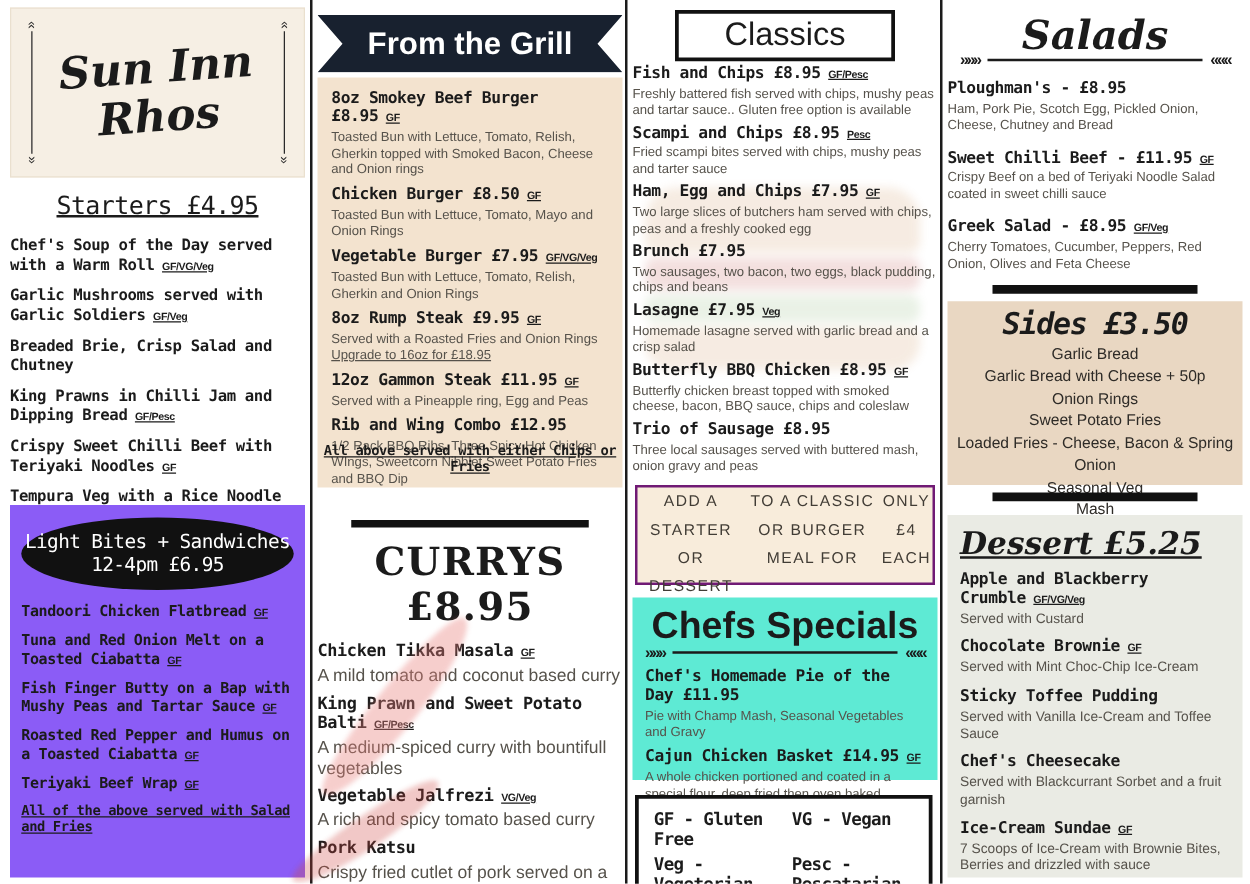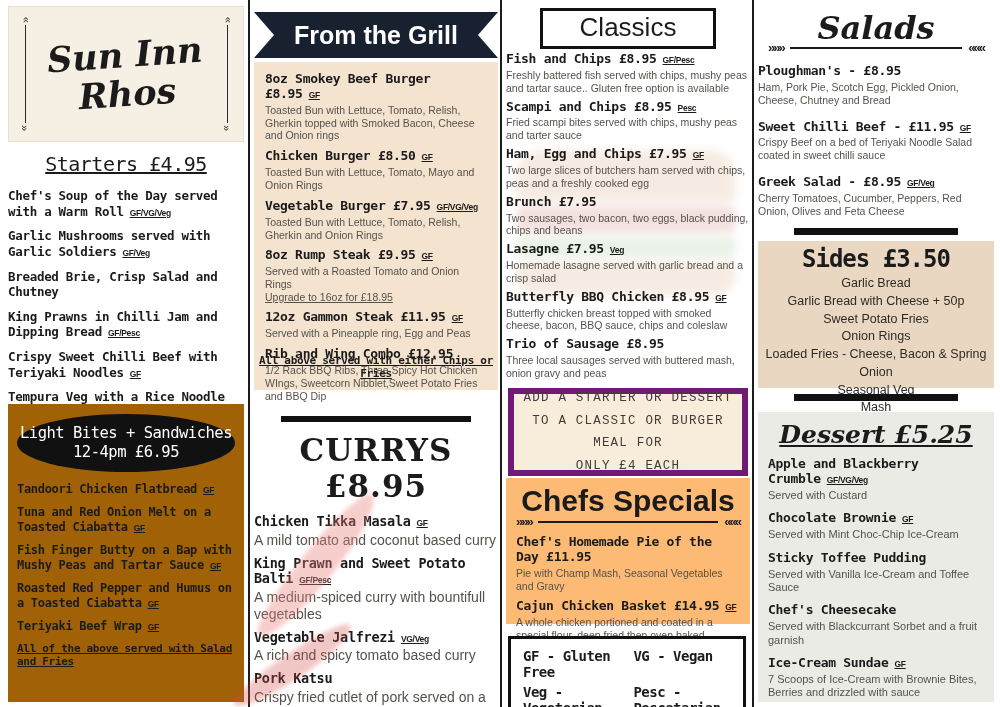--- a/index.html
+++ b/index.html
@@ -24,21 +24,21 @@
   .logo-deco{display:flex;flex-direction:column;align-items:center;width:12px;}
   .deco-line{flex:1;width:1px;background:#2a2a2a;}
   .deco-chev{font-size:11px;line-height:10px;color:#2a2a2a;}
   .deco-chev.up{transform:rotate(-90deg);}
   .deco-chev.down{transform:rotate(90deg);}
   .logo-text{flex:1;align-self:center;text-align:center;font-family:"DejaVu Serif", serif;font-style:italic;font-weight:700;
              font-size:35px;line-height:1.12;transform:rotate(-4deg);}
   .starters-block{position:absolute;top:152px;left:0;right:0;}
   .starters-title{font-family:"DejaVu Sans Mono", monospace;font-size:20px;text-align:center;text-decoration:underline;margin-bottom:12px;letter-spacing:-0.5px;}
   .simple-item{font-family:"DejaVu Sans Mono", monospace;font-weight:700;font-size:12.5px;line-height:1.25;letter-spacing:-0.3px;margin-bottom:9px;}
-  .lb-panel{position:absolute;top:404px;bottom:5px;left:0;right:0;background:#a16207;padding:8px 9px;box-sizing:border-box;}
+  .lb-panel{position:absolute;top:404px;bottom:5px;left:0;right:0;background:#8b5cf6;padding:8px 9px;box-sizing:border-box;}
   .lb-oval{background:#111111;color:#ffffff;border-radius:50%;width:218px;height:58px;margin:2px auto 10px auto;
            display:flex;flex-direction:column;align-items:center;justify-content:center;
            font-family:"DejaVu Sans Mono", monospace;font-size:15.5px;line-height:1.25;letter-spacing:-0.5px;}
   .lb-items .simple-item{margin-bottom:8px;font-size:12px;}
   .lb-footer{font-family:"DejaVu Sans Mono", monospace;font-weight:700;font-size:11px;text-decoration:underline;margin-top:4px;letter-spacing:-0.3px;}
   
   #col2{left:254px;width:244px;}
   .ribbon{position:absolute;top:12px;left:0;right:0;height:46px;background:#18212f;color:#ffffff;
           display:flex;align-items:center;justify-content:center;font-weight:700;font-size:25px;
           clip-path:polygon(0 0,100% 0,calc(100% - 20px) 50%,100% 100%,0 100%,20px 50%);}
@@ -56,41 +56,41 @@
   #col3{left:506px;width:244px;}
   .classics-box{margin:8px auto 0 auto;width:170px;border:3px solid #111111;text-align:center;
                 font-size:26px;font-weight:400;padding:1px 0 3px 0;font-family:"Liberation Sans", sans-serif;}
   .classics-items{position:absolute;top:52px;left:0;right:0;}
   .classics-items .mi{margin-bottom:5px;}
   .wm-burger{position:absolute;left:10px;top:150px;width:220px;height:190px;pointer-events:none;opacity:.16;filter:blur(4px);}
   .wm-burger .b1{height:52px;border-radius:26px 26px 8px 8px;background:#c98a4f;}
   .wm-burger .b2{height:26px;margin-top:4px;border-radius:8px;background:#b8413a;}
   .wm-burger .b3{height:22px;margin-top:4px;border-radius:8px;background:#7fae6a;}
   .wm-burger .b4{height:34px;margin-top:4px;border-radius:8px 8px 22px 22px;background:#c98a4f;}
-  .addon-box{position:absolute;top:388px;left:2px;right:2px;height:76px;background:#f8ecdb;border:6px solid #701a75;
-             display:flex;flex-direction:column;justify-content:center;text-align:center;
-             font-size:12.5px;letter-spacing:1.2px;color:#413c35;line-height:1.8;font-family:Liberation Mono, monospace;}
-  .specials-panel{position:absolute;top:478px;left:0;right:0;height:146px;background:#fdba74;padding:6px 10px;box-sizing:border-box;}
+  .addon-box{position:absolute;top:388px;left:2px;right:2px;height:76px;background:#f8ecdb;border:2px solid #701a75;
+             display:flex;justify-content:center;text-align:center;
+             font-size:12.5px;letter-spacing:1.2px;color:#413c35;line-height:1.8;font-family:Liberation Sans, sans-serif;}
+  .specials-panel{position:absolute;top:478px;left:0;right:0;height:146px;background:#5eead4;padding:6px 10px;box-sizing:border-box;}
   .legend-box{position:absolute;top:636px;left:2px;right:4px;border:3px solid #111111;background:#ffffff;
               display:grid;grid-template-columns:1.05fr 1fr;gap:4px 8px;padding:9px 12px;box-sizing:border-box;
               font-family:"DejaVu Sans Mono", monospace;font-weight:700;font-size:14px;letter-spacing:-0.5px;}
   
   #col4{left:758px;width:236px;}
   .salads-head{position:absolute;top:12px;left:10px;right:10px;}
   .salads-title{font-family:"DejaVu Serif", serif;font-style:italic;font-weight:700;font-size:32px;text-align:center;line-height:1;}
   .salads-items{position:absolute;top:64px;left:0;right:0;}
   .bar{position:absolute;left:36px;right:36px;height:7px;background:#111111;}
   .bar.top{top:228px;}
   .bar.bottom{top:394px;}
   .sides-panel{position:absolute;top:241px;left:0;right:0;height:147px;background:#e9d7c2;text-align:center;
                padding:4px 6px;box-sizing:border-box;}
-  .sides-title{font-family:"DejaVu Sans Mono", monospace;font-weight:700;font-size:24px;letter-spacing:-1px;margin-bottom:2px;}
+  .sides-title{font-family:"DejaVu Sans Mono", monospace;font-weight:700;font-size:24px;letter-spacing:-1px;margin-bottom:2px;font-style:italic;}
   .sides-line{font-size:12.5px;line-height:1.42;color:#2e2b27;}
   .dessert-panel{position:absolute;top:412px;left:0;right:0;bottom:5px;background:#eaebe4;padding:8px 10px;box-sizing:border-box;}
-  .dessert-title{font-family:"DejaVu Serif", serif;font-style:italic;font-weight:700;font-size:25px;text-align:center;
+  .dessert-title{font-family:"DejaVu Serif", serif;font-style:italic;font-weight:700;font-size:25px;
                  text-decoration:underline;margin-bottom:8px;}
   .dessert-panel .mi{margin-bottom:9px;}
   .dessert-panel .mi-d{font-size:11px;}
 </style>
 </head>
 <body>
 
 <div class="vdiv" style="left:248px;"></div>
 <div class="vdiv" style="left:500px;"></div>
 <div class="vdiv" style="left:752px;"></div>
@@ -152,21 +152,21 @@
     <div class="mi">
       <div class="mi-n"><span>Chicken Burger £8.50</span><span class="tag">GF</span></div>
       <div class="mi-d">Toasted Bun with Lettuce, Tomato, Mayo and Onion Rings</div>
     </div>
     <div class="mi">
       <div class="mi-n"><span>Vegetable Burger £7.95</span><span class="tag">GF/VG/Veg</span></div>
       <div class="mi-d">Toasted Bun with Lettuce, Tomato, Relish, Gherkin and Onion Rings</div>
     </div>
     <div class="mi">
       <div class="mi-n"><span>8oz Rump Steak £9.95</span><span class="tag">GF</span></div>
-      <div class="mi-d">Served with a Roasted Tomato and Onion Rings</div>
+      <div class="mi-d">Served with a Roasted Fries and Onion Rings</div>
       <div class="mi-x">Upgrade to 16oz for £18.95</div>
     </div>
     <div class="mi">
       <div class="mi-n"><span>12oz Gammon Steak £11.95</span><span class="tag">GF</span></div>
       <div class="mi-d">Served with a Pineapple ring, Egg and Peas</div>
     </div>
     <div class="mi">
       <div class="mi-n"><span>Rib and Wing Combo £12.95</span><span class="tag"></span></div>
       <div class="mi-d">1/2 Rack BBQ Ribs, Three Spicy Hot Chicken WIngs, Sweetcorn Nibblet,Sweet Potato Fries and BBQ Dip</div>
     </div>
@@ -294,22 +294,22 @@
       <div class="mi-n"><span>Greek Salad - £8.95</span><span class="tag">GF/Veg</span></div>
       <div class="mi-d">Cherry Tomatoes, Cucumber, Peppers, Red Onion, Olives and Feta Cheese</div>
     </div>
   </div>
 
   <div class="bar top"></div>
   <div class="sides-panel">
     <div class="sides-title">Sides £3.50</div>
     <div class="sides-line">Garlic Bread</div>
     <div class="sides-line">Garlic Bread with Cheese + 50p</div>
+    <div class="sides-line">Onion Rings</div>
     <div class="sides-line">Sweet Potato Fries</div>
-    <div class="sides-line">Onion Rings</div>
     <div class="sides-line">Loaded Fries - Cheese, Bacon &amp; Spring Onion</div>
     <div class="sides-line">Seasonal Veg</div>
     <div class="sides-line">Mash</div>
   </div>
   <div class="bar bottom"></div>
 
   <div class="dessert-panel">
     <div class="dessert-title">Dessert £5.25</div>
     <div class="mi">
       <div class="mi-n"><span>Apple and Blackberry Crumble</span><span class="tag">GF/VG/Veg</span></div>

